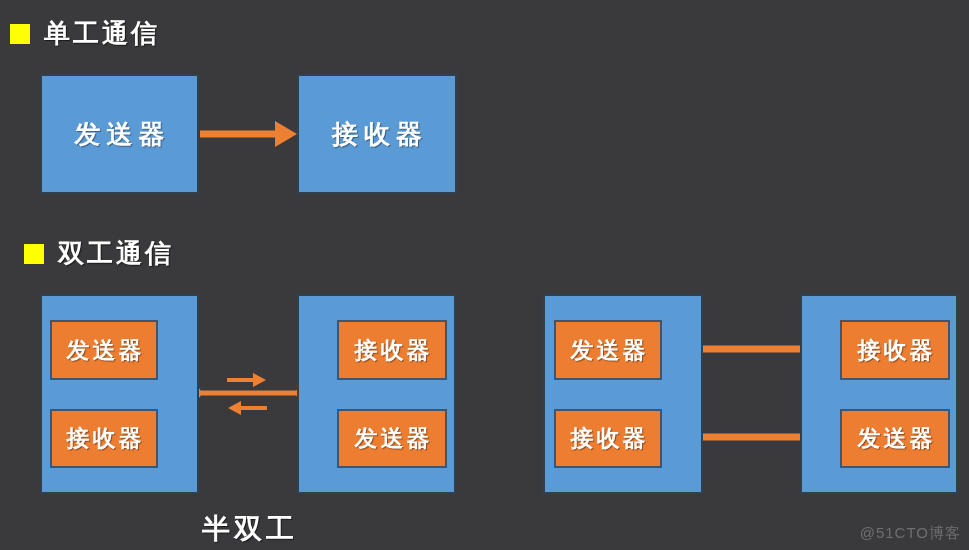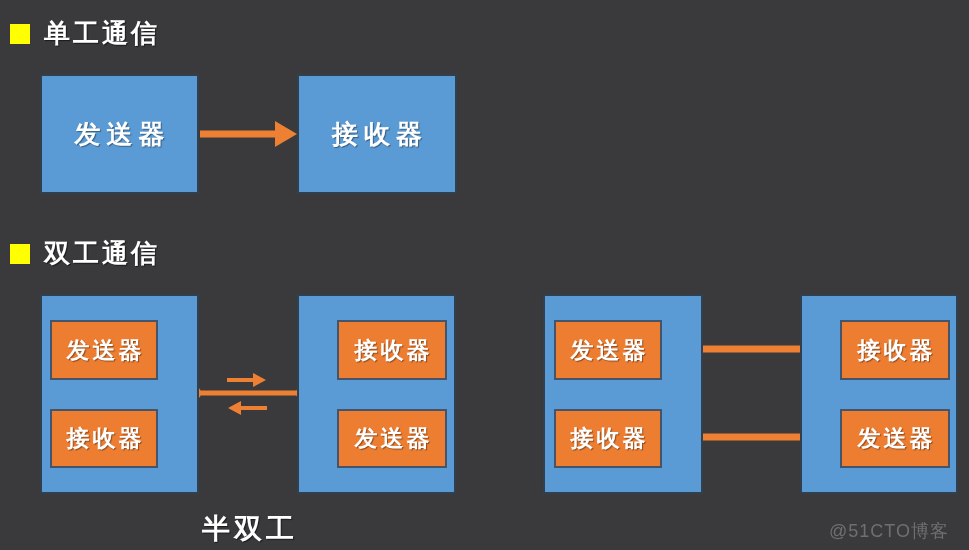--- a/index.html
+++ b/index.html
@@ -66,29 +66,29 @@
     text-align: center;
     color: #FFFFFF;
     font-size: 28px;
     font-weight: bold;
     letter-spacing: 4px;
     text-shadow: 1px 1px 1px rgba(0,0,0,0.55);
   }
 
   .watermark {
     position: absolute;
-    right: 20px; bottom: 7px;
+    right: 8px; bottom: 7px;
     color: #6F6F71;
-    font-size: 18px;
+    font-size: 15px;
     letter-spacing: 1px;
   }
 
   
   #hdr-simplex { left: 10px; top: 16px; }
-  #hdr-duplex  { left: 10px; top: 236px; }
+  #hdr-duplex  { left: 24px; top: 236px; }
 
   #box-sim-tx { left: 40px;  top: 74px; width: 159px; height: 120px; }
   #box-sim-rx { left: 297px; top: 74px; width: 160px; height: 120px; }
 
   #hd-left  { left: 40px;  top: 294px; width: 159px; height: 200px; }
   #hd-right { left: 297px; top: 294px; width: 159px; height: 200px; }
   #hd-lt { left: 50px;  top: 320px; width: 108px; height: 60px; }
   #hd-lb { left: 50px;  top: 409px; width: 108px; height: 59px; }
   #hd-rt { left: 337px; top: 320px; width: 110px; height: 60px; }
   #hd-rb { left: 337px; top: 409px; width: 110px; height: 59px; }

